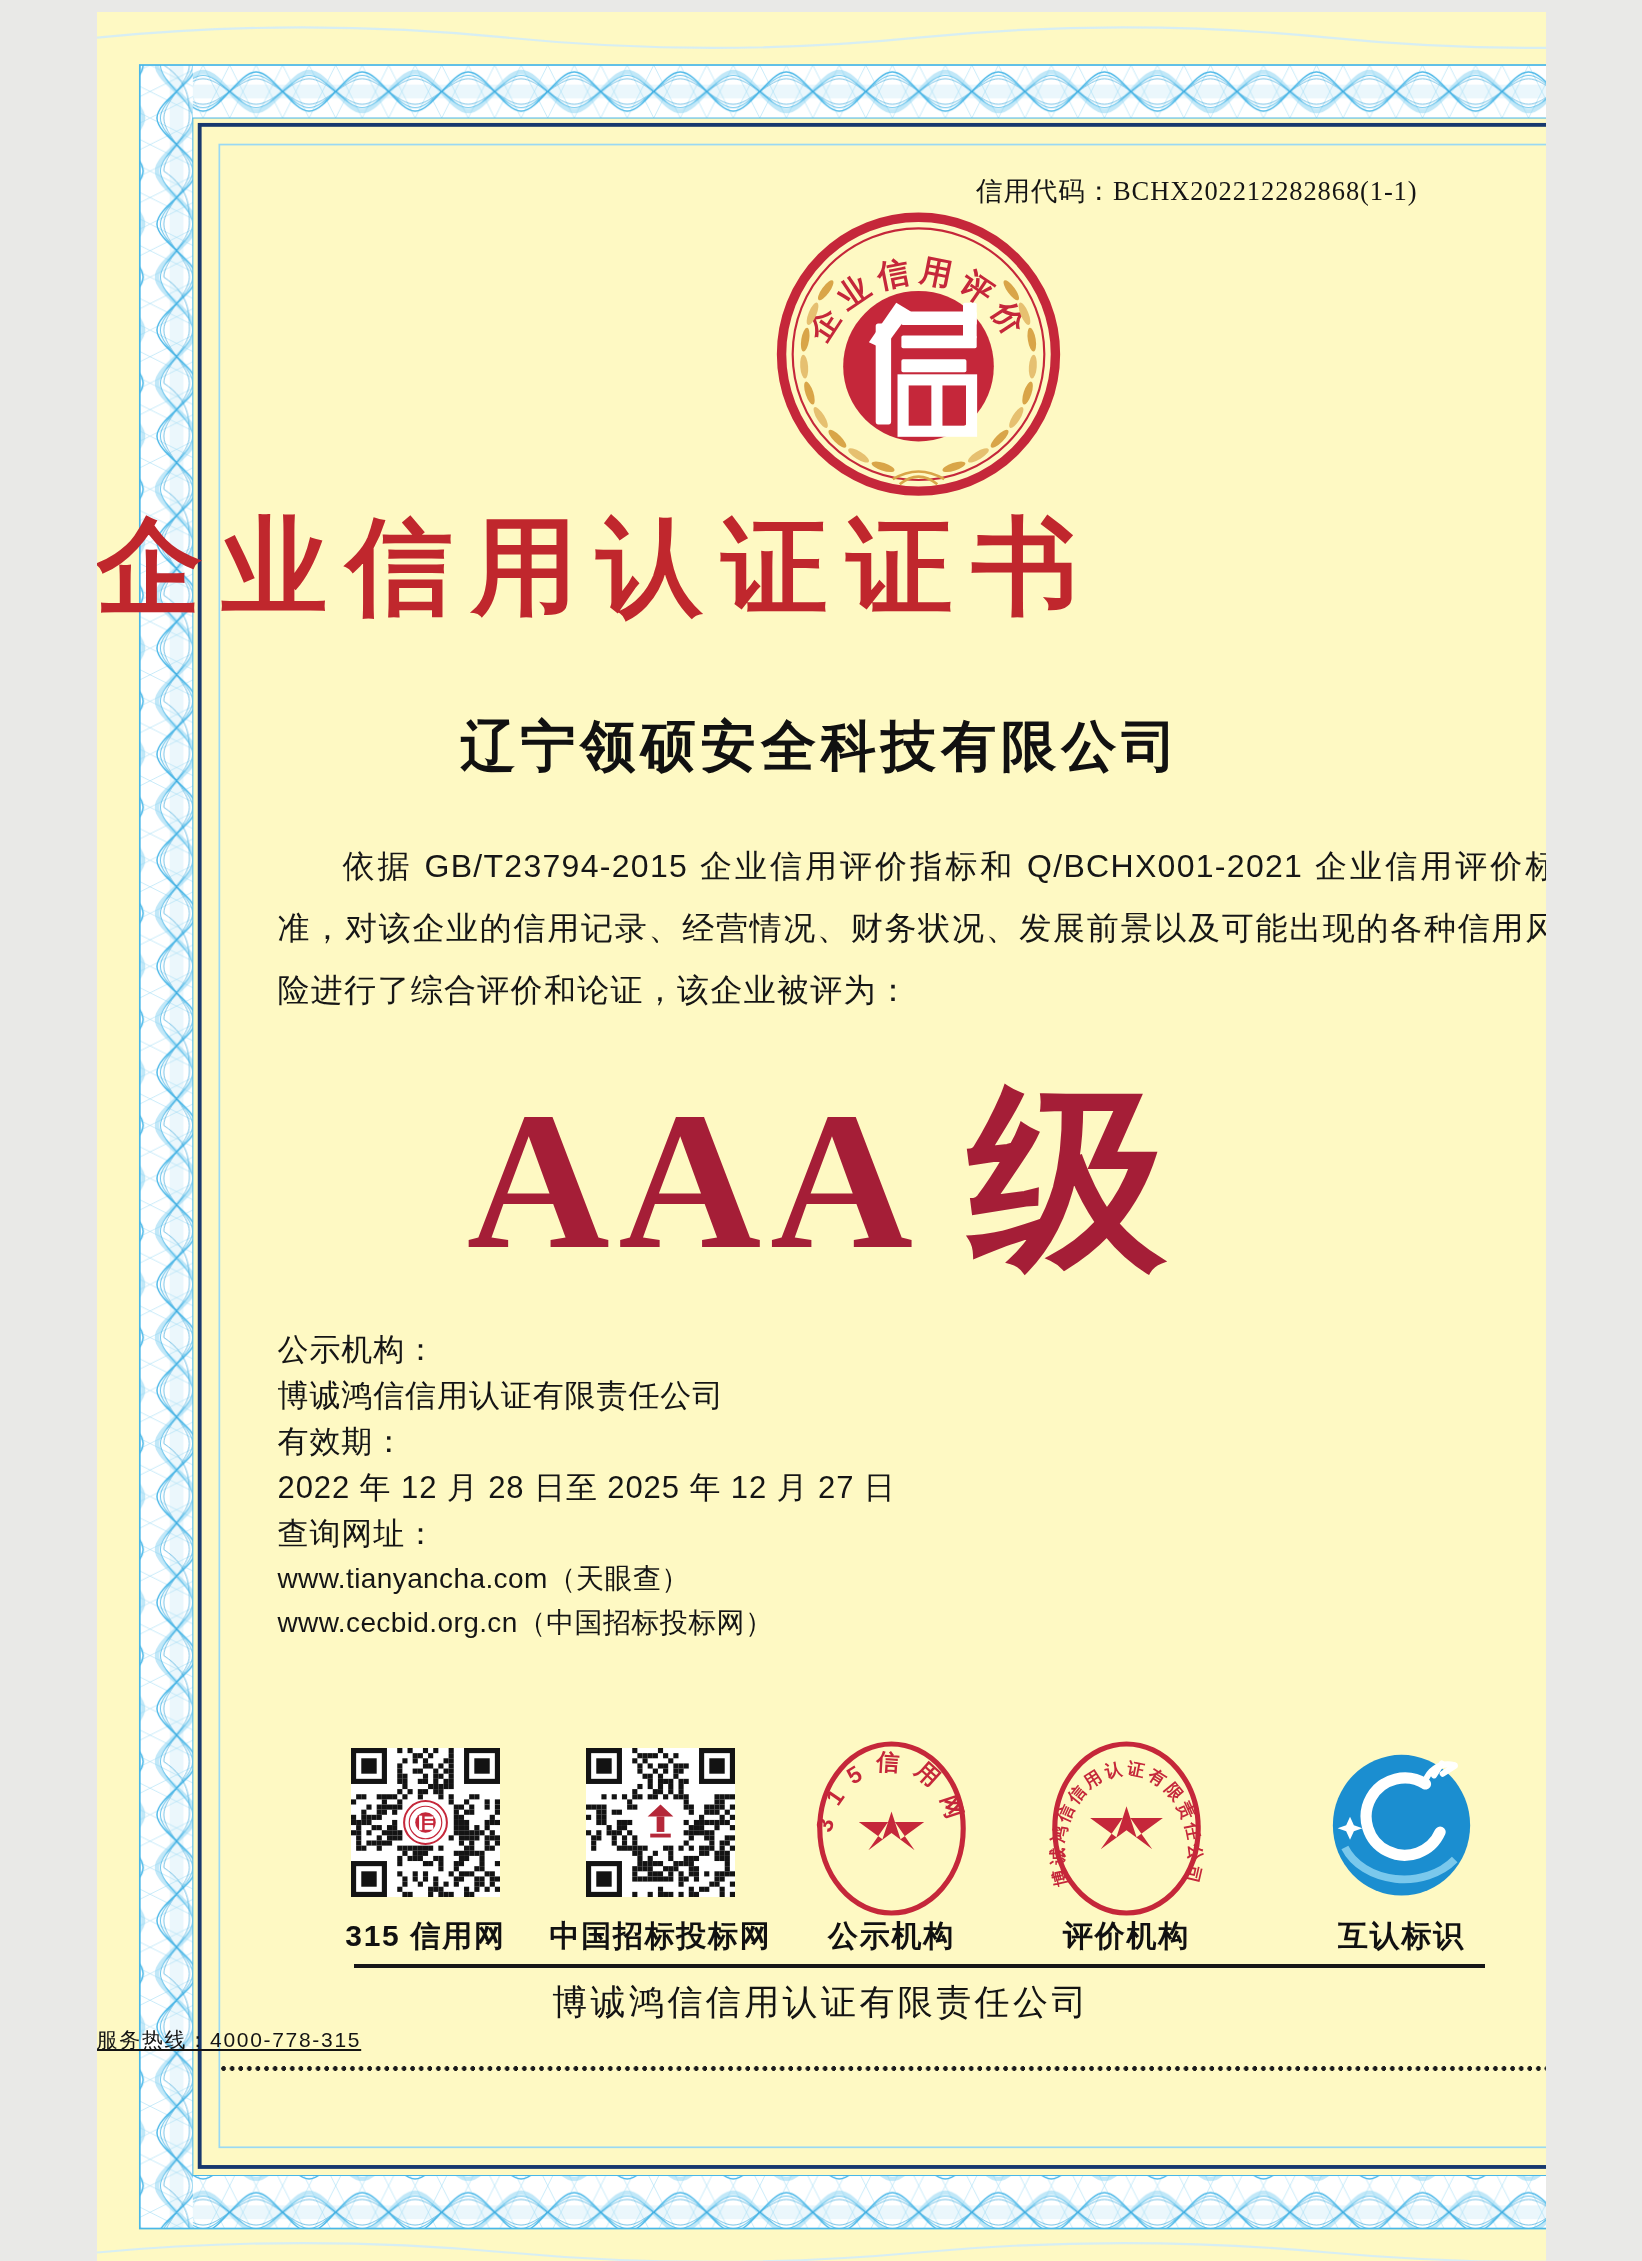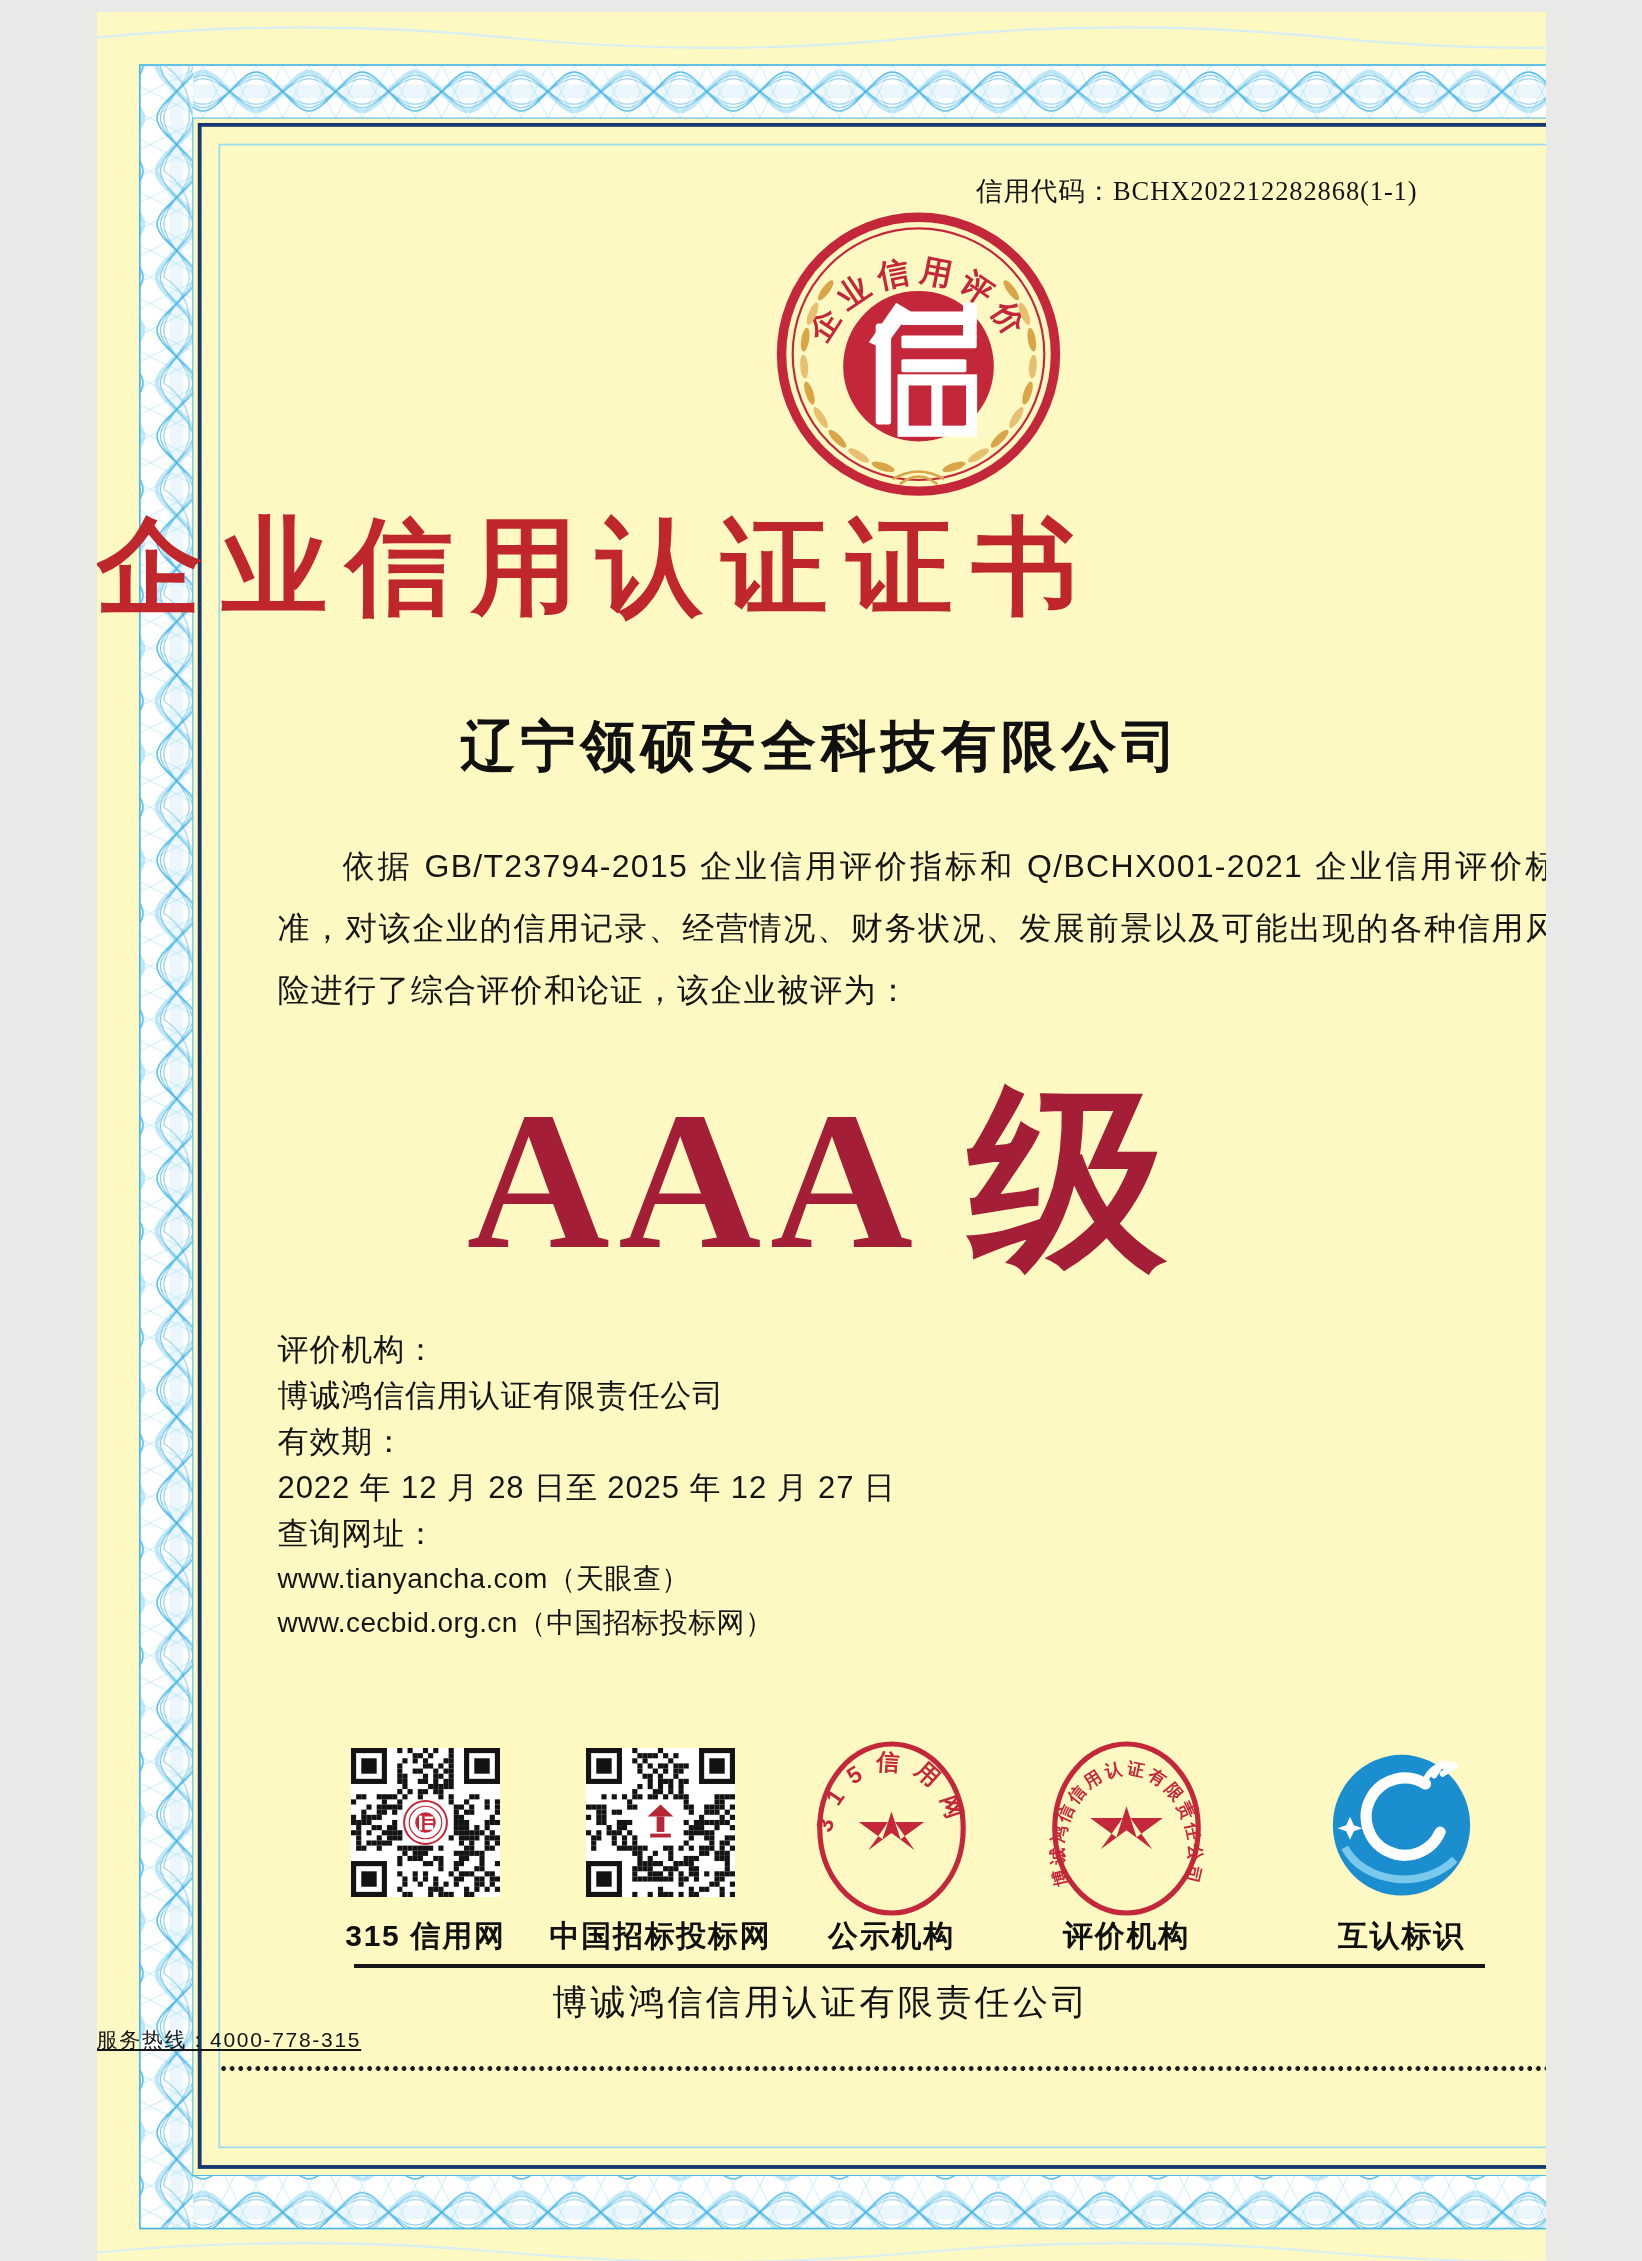--- a/index.html
+++ b/index.html
@@ -161,21 +161,21 @@
 
   <div class="cert-title">企业信用认证证书</div>
 
   <div class="company">辽宁领硕安全科技有限公司</div>
 
   <div class="body-par">依据 GB/T23794-2015 企业信用评价指标和 Q/BCHX001-2021 企业信用评价标准，对该企业的信用记录、经营情况、财务状况、发展前景以及可能出现的各种信用风险进行了综合评价和论证，该企业被评为：</div>
 
   <div class="rating">AAA 级</div>
 
   <div class="info-block">
-    <div class="info-line">评价机构：</div>
+    <div class="info-line">公示机构：</div>
     <div class="info-line">博诚鸿信信用认证有限责任公司</div>
     <div class="info-line">有效期：</div>
     <div class="info-line">2022 年 12 月 28 日至 2025 年 12 月 27 日</div>
     <div class="info-line">查询网址：</div>
     <div class="url-row">
       <span class="url-left">www.tianyancha.com（天眼查）</span>
       <span class="url-right">www.cecbid.org.cn（中国招标投标网）</span>
     </div>
   </div>
 

